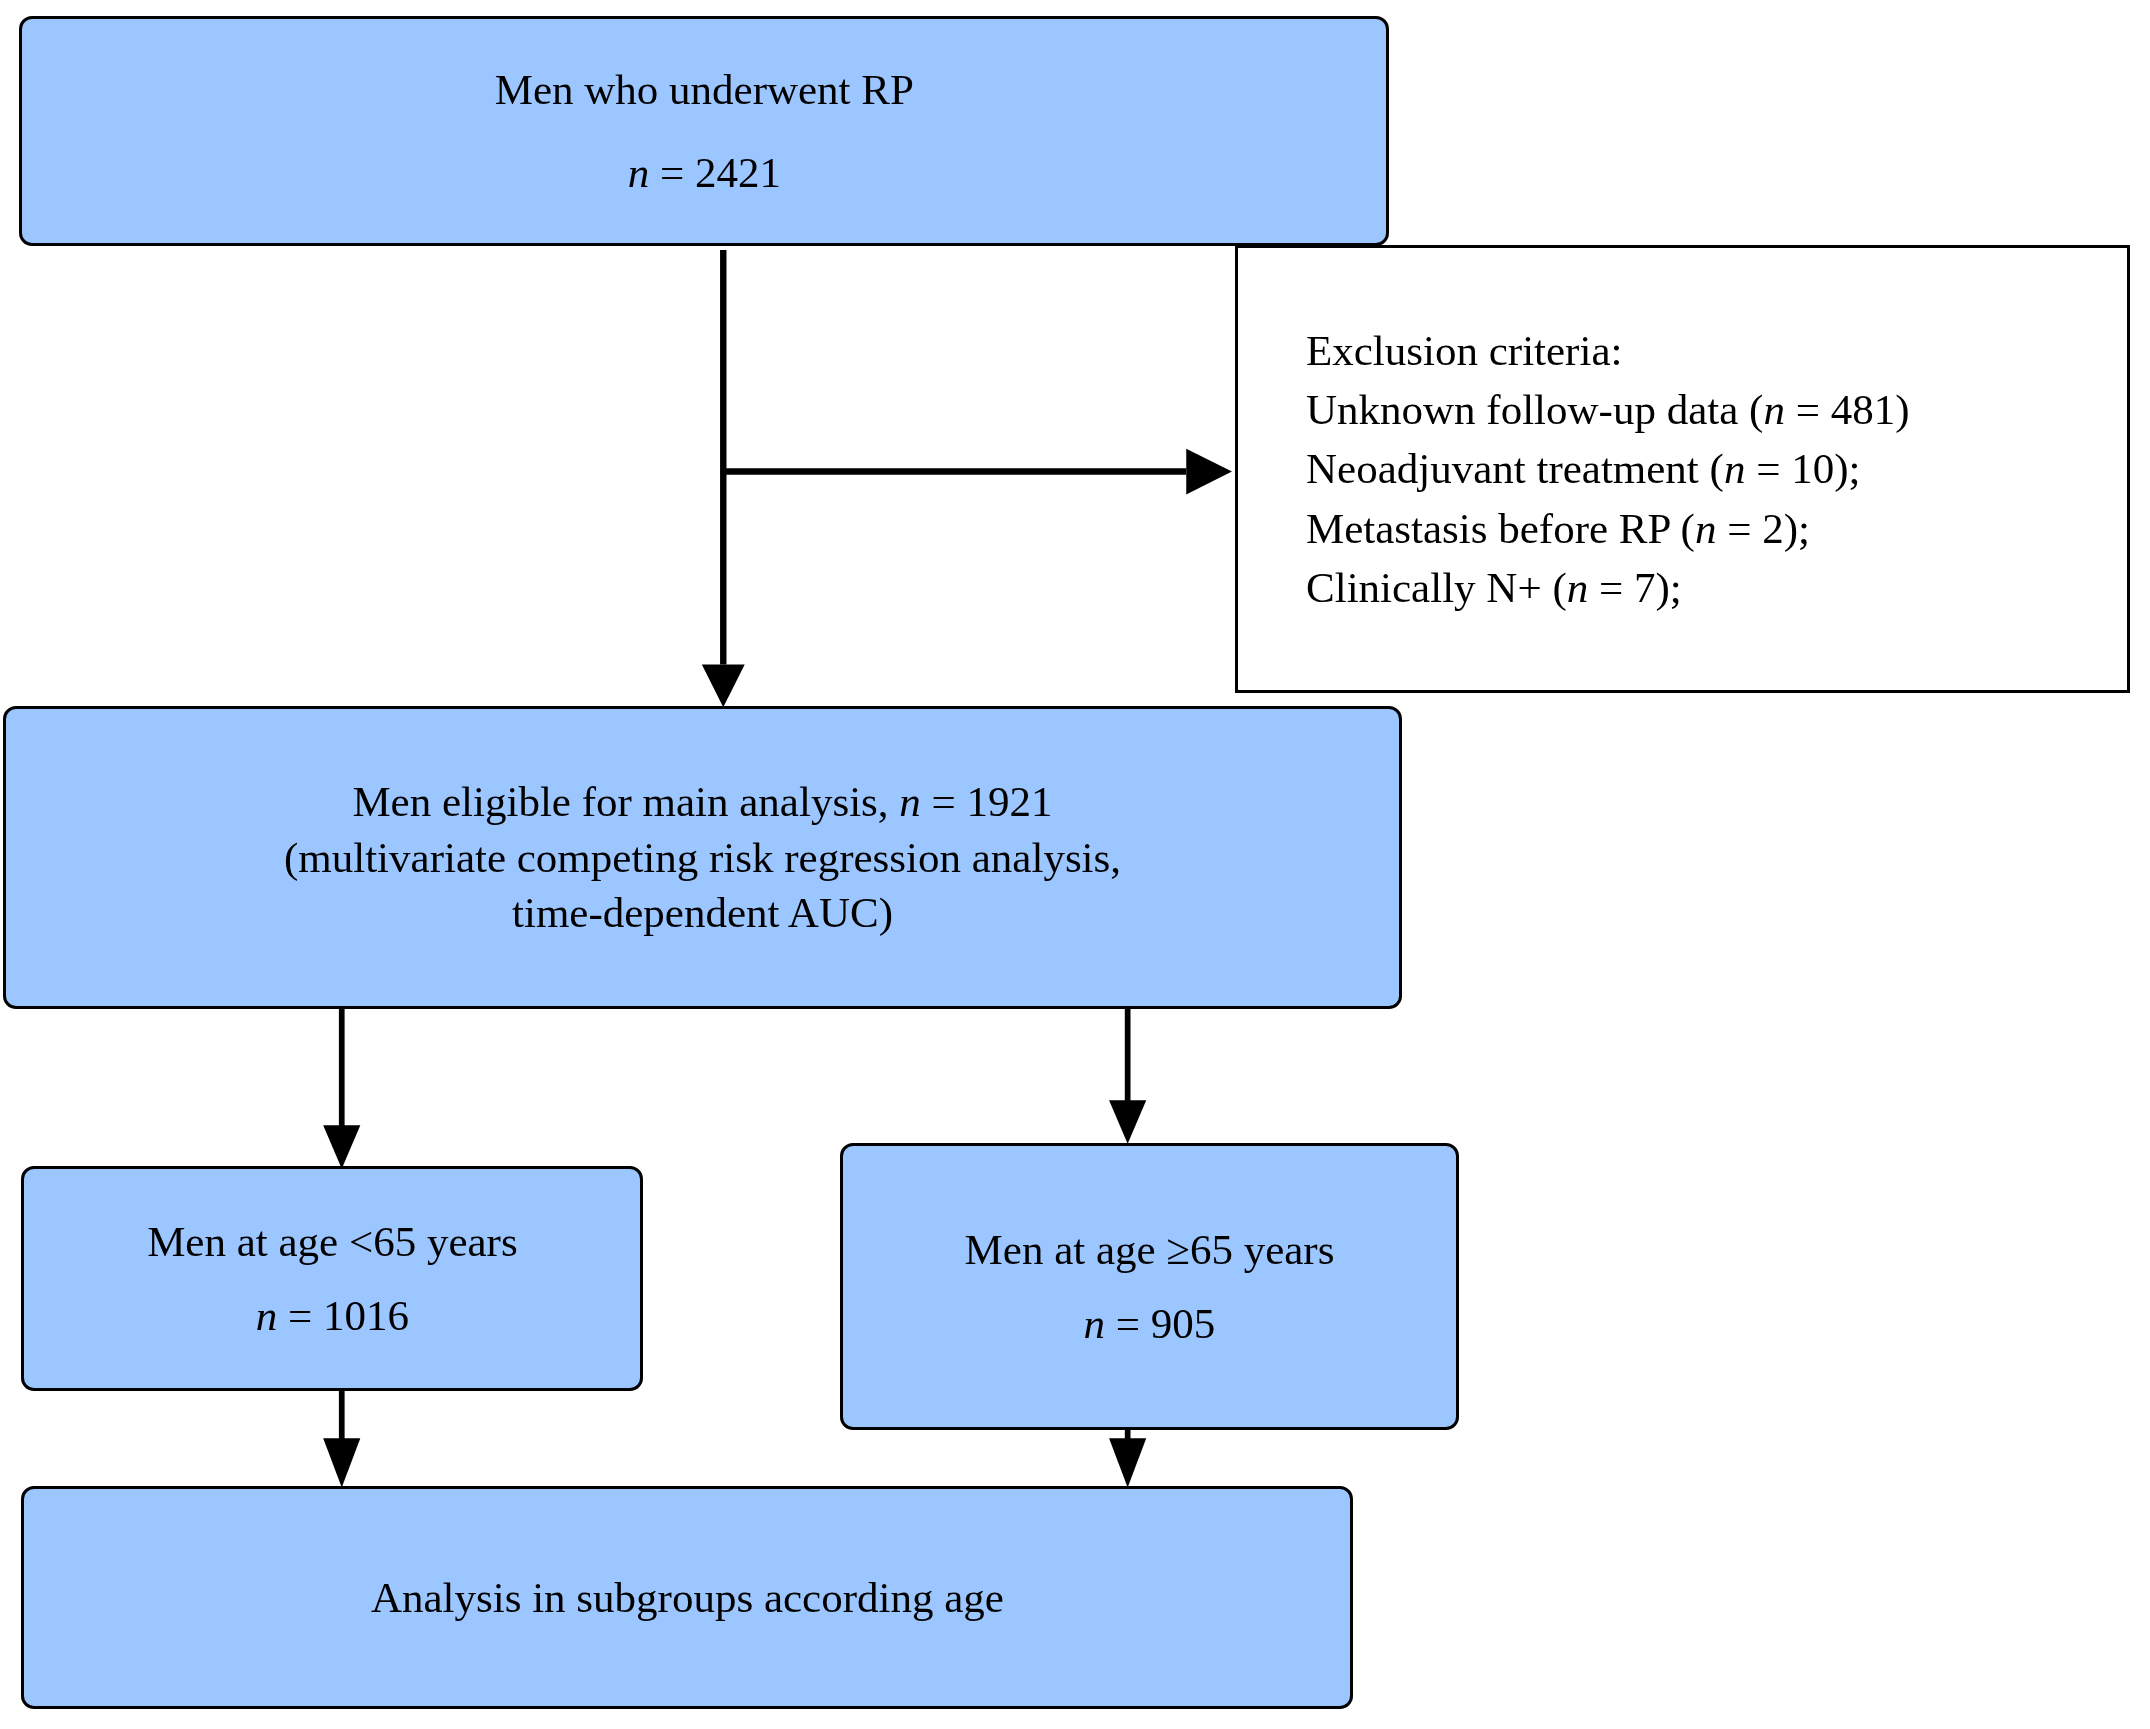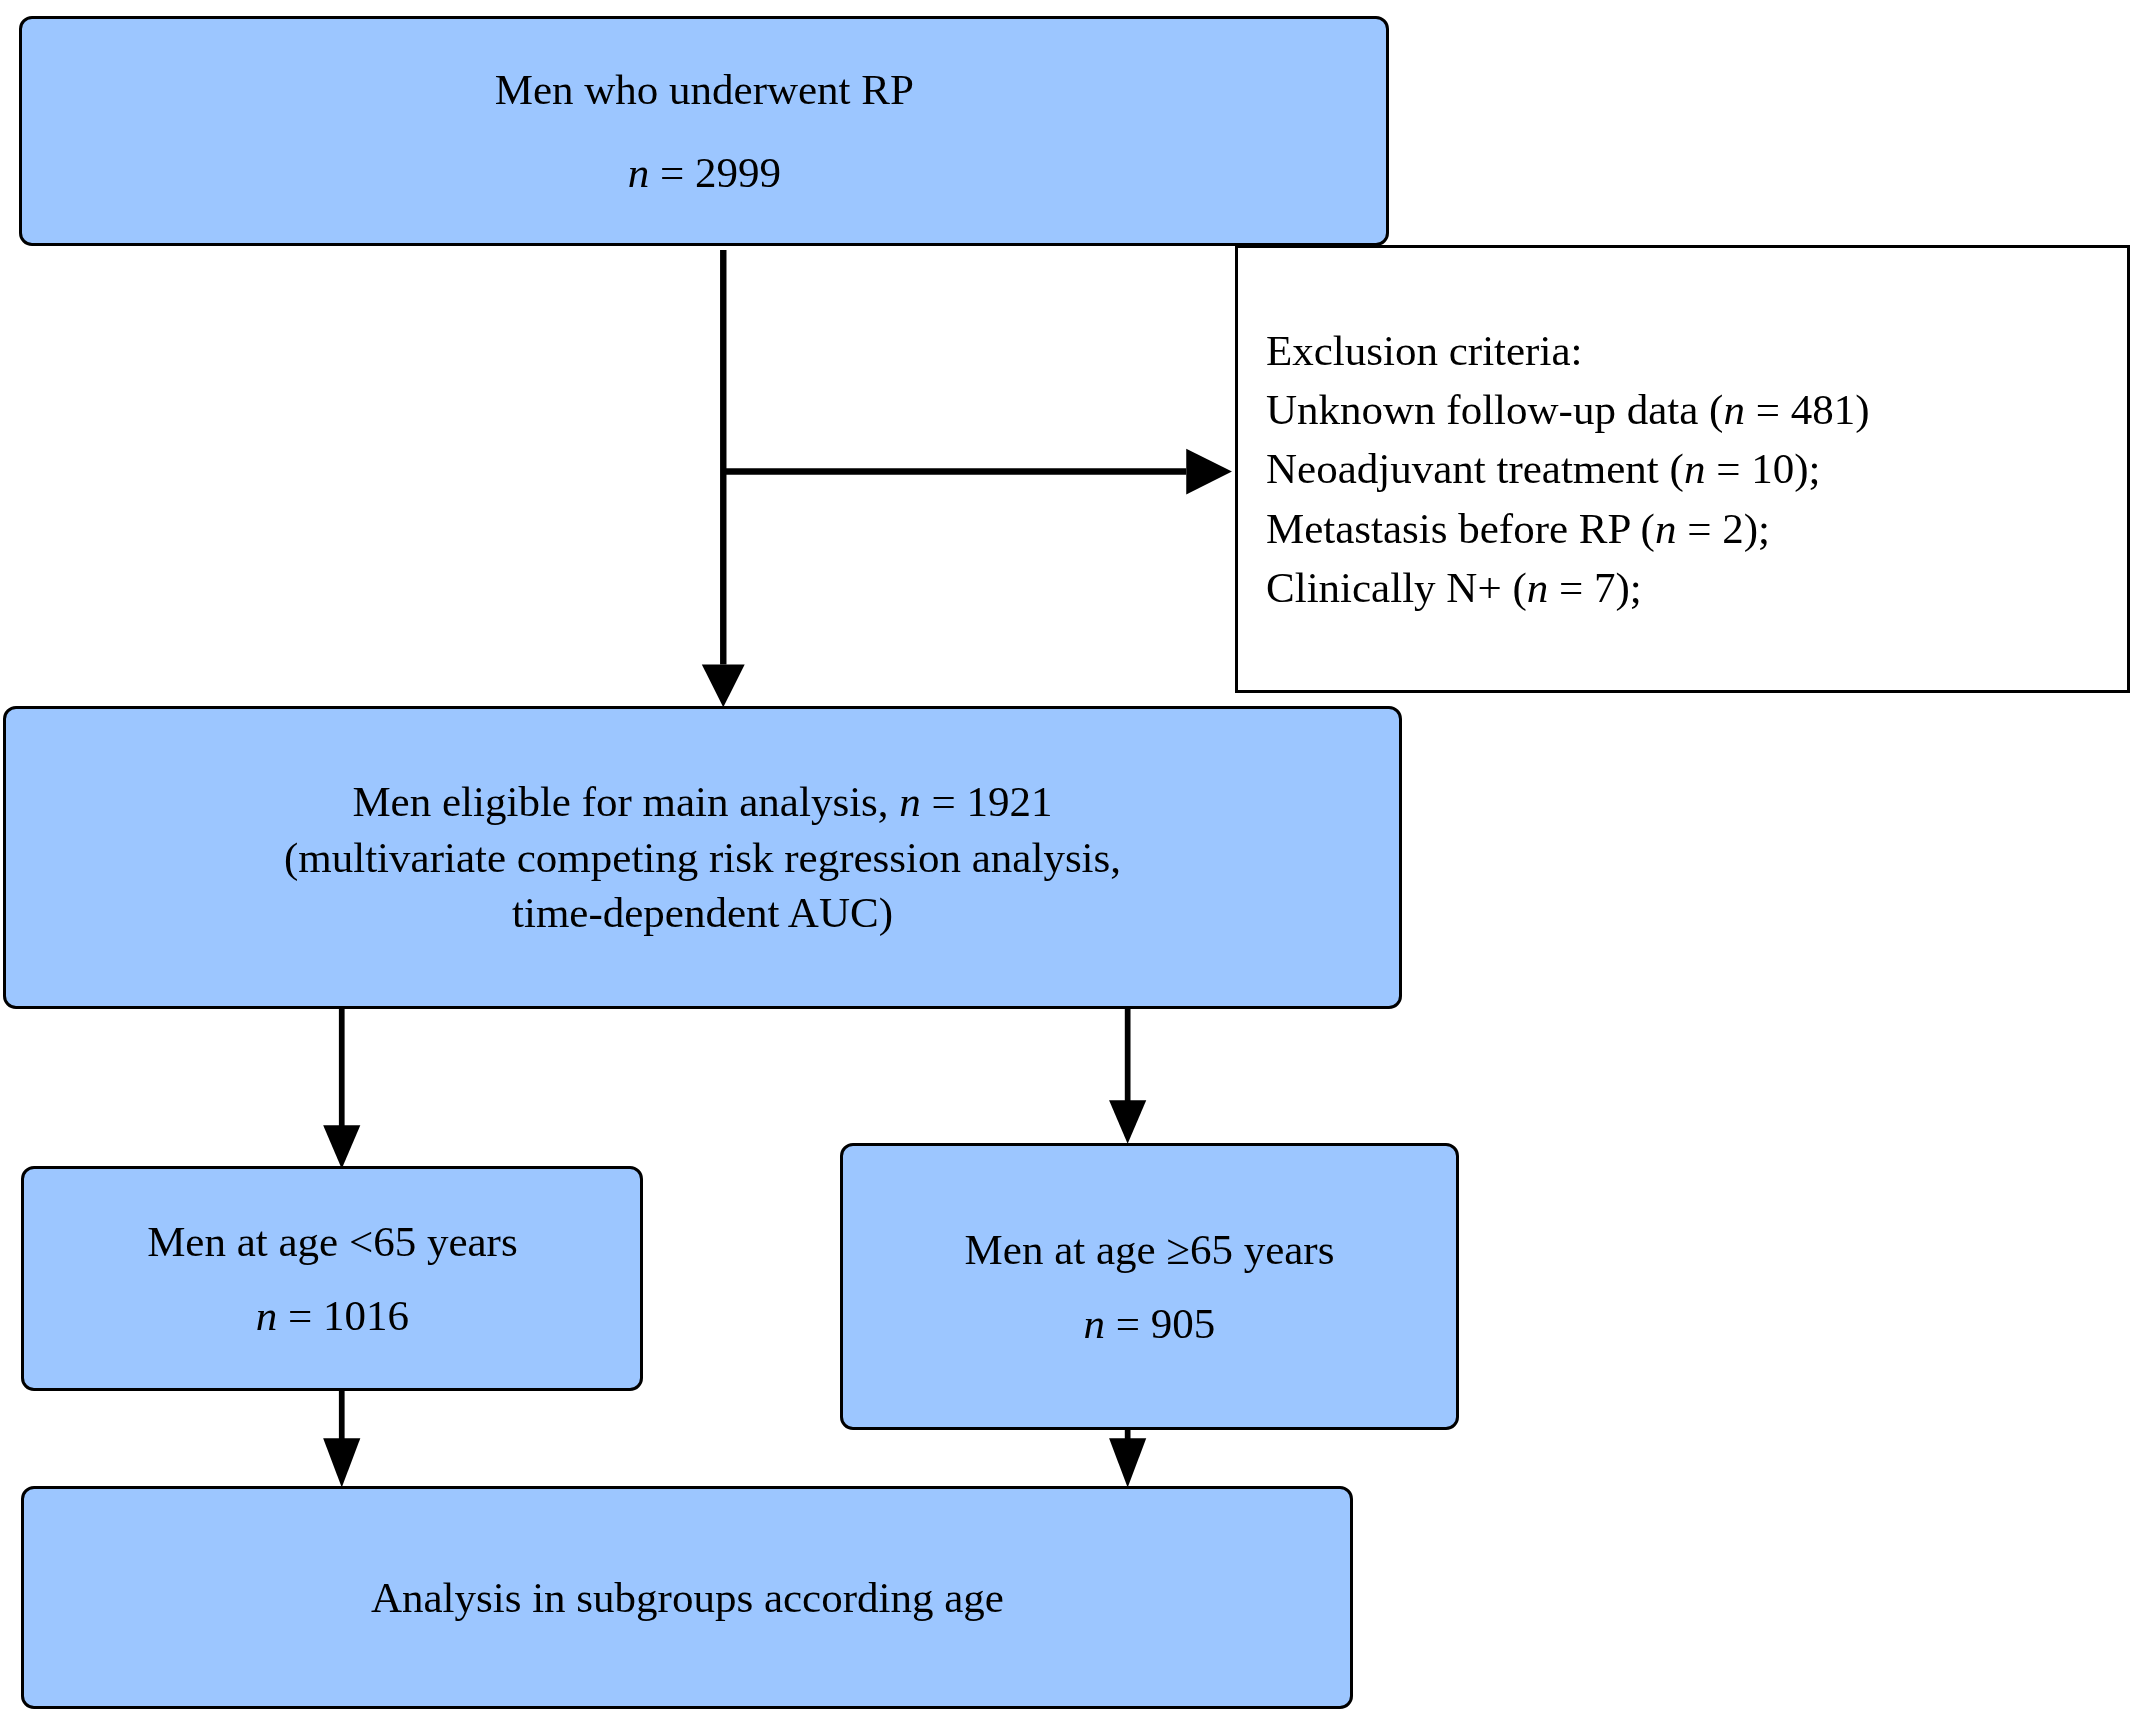--- a/index.html
+++ b/index.html
@@ -39,21 +39,21 @@
   .ln-row { font-size: 43px; line-height: 1.33; white-space: nowrap; }
   .ln-row.small-gap { line-height: 1.30; }
   .ital { font-style: italic; }
   .excl-line {
     font-size: 43px;
     line-height: 1.38;
     white-space: nowrap;
     display: block;
   }
   .excl-inner {
-    padding-left: 28px;
+    padding-left: 68px;
     padding-right: 14.3px;
     width: 100%;
     box-sizing: border-box;
   }
   svg.edges {
     position: absolute;
     left: 0;
     top: 0;
     width: 2151px;
     height: 1729px;
@@ -99,21 +99,21 @@
 
     <g>
       <line x1="1578" y1="1925" x2="1578" y2="2018" stroke="#000000" stroke-width="8"></line>
       <path d="M1552,2013 L1604,2013 L1578,2082 z" fill="#000000"></path>
     </g>
   </svg>
 
   <div class="node node-rounded" style="left:19.3px; top:16.4px; width:1370px; height:230px;">
     <div class="ln-row">Men who underwent RP</div>
     <div class="ln-row" style="margin-top:26px;">
-      <span class="ital">n</span><span> = 2999</span>
+      <span class="ital">n</span><span> = 2421</span>
     </div>
   </div>
 
   <div class="node node-plain" style="left:1235px; top:245px; width:895px; height:448px;">
     <div class="excl-inner">
       <span class="excl-line">Exclusion criteria:</span>
 
       <span class="excl-line"><span>Unknown follow-up data (</span><span class="ital">n</span><span> = 481)</span></span>
 
       <span class="excl-line"><span>Neoadjuvant treatment (</span><span class="ital">n</span><span> = 10);</span></span>

